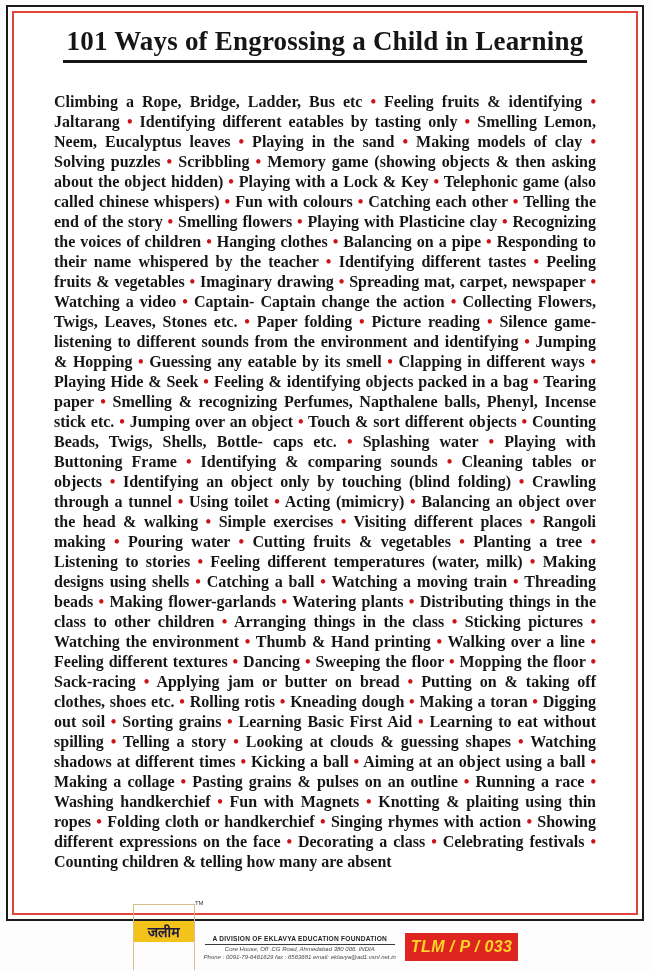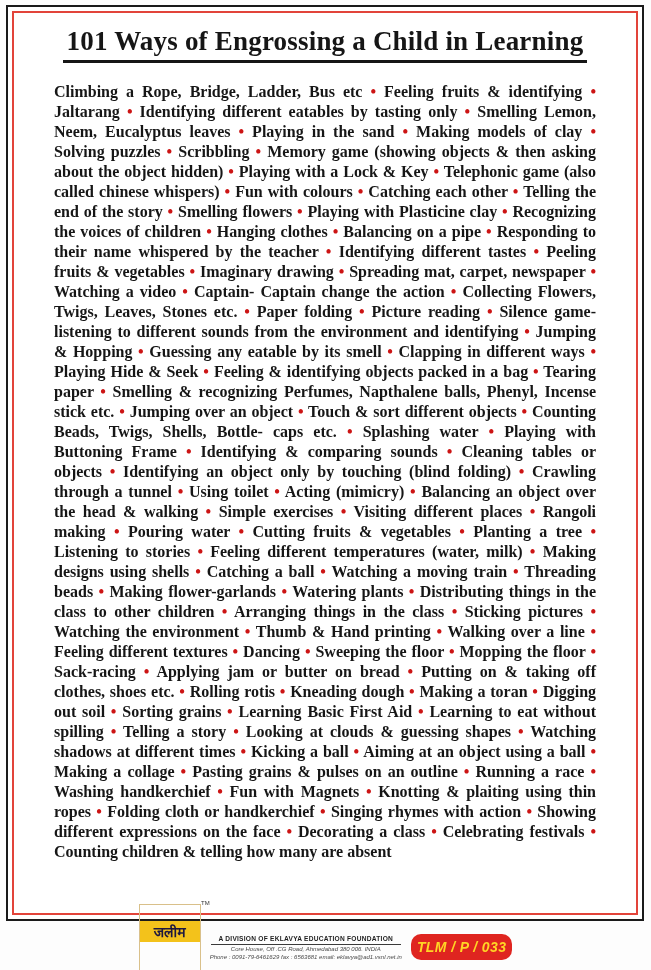--- a/index.html
+++ b/index.html
@@ -19,21 +19,21 @@
   .sheet{position:absolute;left:6px;top:5px;width:638px;height:916px;
          border:2px solid var(--frame-black);background:#fff;padding-left:24px;}
   .redframe{position:absolute;inset:4px;border:2px solid var(--frame-red);}
 
   .title-wrap{text-align:center;margin-top:13px;}
   .title-wrap h1{display:inline-block;font-family:"Liberation Serif",serif;
       font-size:27px;font-weight:bold;color:var(--page-text);
       border-bottom:3px solid var(--page-text);padding:0 4px 3px 4px;
       letter-spacing:0.2px;white-space:nowrap;}
 
-  .activities{margin:19px 40px 0 40px;text-align:justify;
+  .activities{margin:29px 40px 0 40px;text-align:justify;
       font-family:"Liberation Serif",serif;font-weight:bold;
       font-size:16px;line-height:20px;color:var(--page-text);}
   .activities .bullet{color:var(--bullet-red);font-weight:bold;}
 
   .footer{position:absolute;left:0;bottom:1px;width:100%;height:44px;
       display:flex;align-items:center;justify-content:center;gap:9px;}
   .logo{position:relative;width:62px;flex:0 0 auto;border:1px solid #d9c08a;}
   .logo-top{background:var(--logo-yellow);height:21px;display:flex;align-items:center;
       justify-content:center;font-family:"DejaVu Sans",sans-serif;font-weight:bold;
       font-size:14px;color:#1d1840;line-height:1;margin-top:16px;}
@@ -45,22 +45,22 @@
 
   .org{flex:0 0 auto;text-align:center;padding-top:2px;}
   .org-division{font-family:"Liberation Sans",sans-serif;font-weight:bold;
       font-size:6.6px;letter-spacing:0.25px;color:#1c1c1c;white-space:nowrap;}
   .org-rule{height:1px;background:#3a3a3a;margin:1.5px 1px 1.5px 1px;}
   .org-address,.org-contact{font-family:"Liberation Sans",sans-serif;font-style:italic;
       font-size:6px;line-height:7.5px;color:#4a4a4a;white-space:nowrap;}
 
   .code-box{flex:0 0 auto;background:var(--badge-red);color:var(--badge-text-yellow);
       font-family:"Liberation Sans",sans-serif;font-weight:bold;font-style:italic;
-      font-size:14px;letter-spacing:0.4px;padding:6px 6px;line-height:1;
-      white-space:nowrap;border-radius:10px;}
+      font-size:16px;letter-spacing:0.4px;padding:6px 6px;line-height:1;
+      white-space:nowrap;}
 </style>
 </head>
 <body>
 
 <div class="stage">
 
   <div class="sheet">
     <div class="redframe">
 
       <div class="title-wrap">

